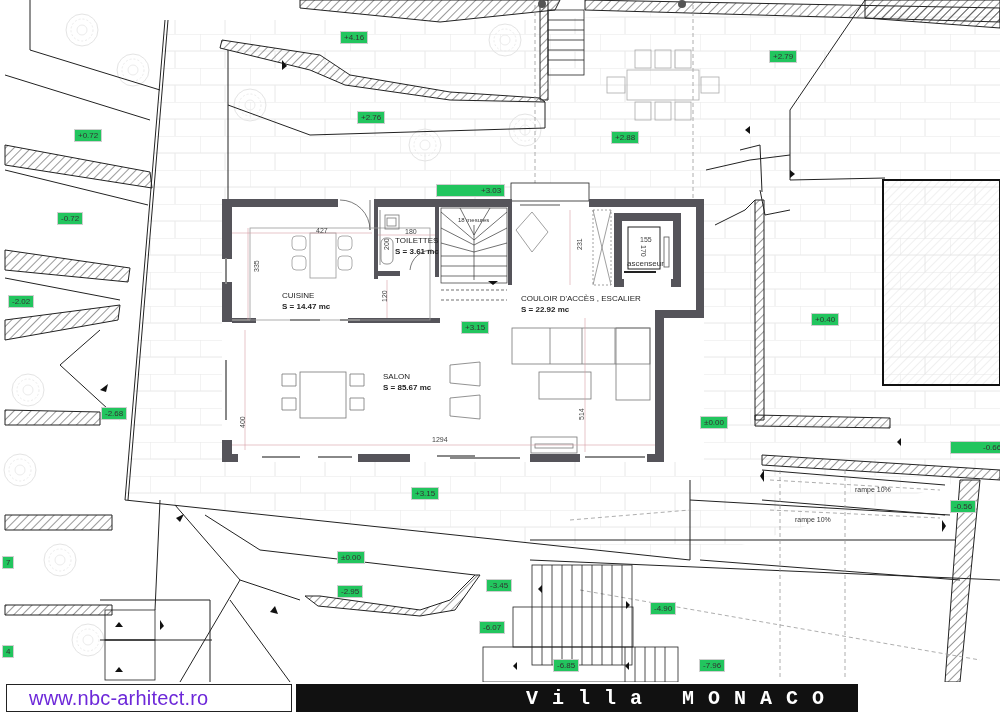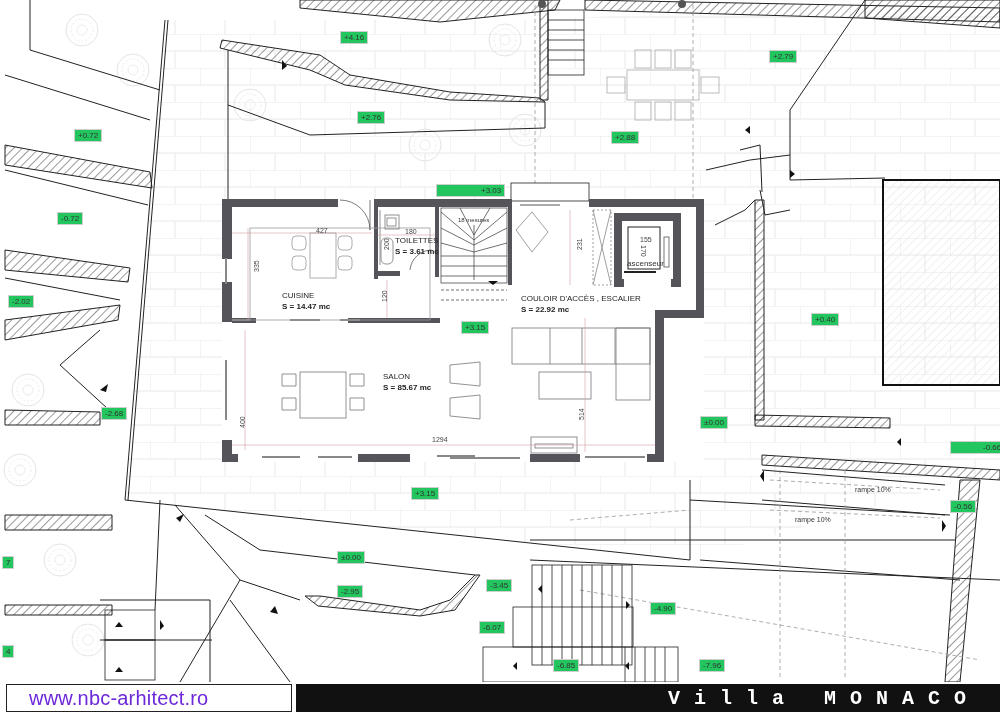--- a/index.html
+++ b/index.html
@@ -8,21 +8,21 @@
   .lvl { position: absolute; font-size: 8px; color: #333; background: #22c55e; border: 1px solid #cfcfcf; padding: 0 3px; line-height: 11px; font-family: "Liberation Sans", sans-serif; white-space: nowrap; }
   .room-name { position: absolute; font-size: 8px; color: #222; line-height: 10px; white-space: nowrap; }
   .room-area { position: absolute; font-size: 8px; font-weight: bold; color: #222; line-height: 10px; white-space: nowrap; }
   .dim { position: absolute; font-size: 7px; color: #444; line-height: 8px; white-space: nowrap; }
   .dim.v { transform: rotate(-90deg); transform-origin: left top; }
   .dim.v180 { transform: rotate(90deg); transform-origin: left top; }
   .note { position: absolute; font-size: 7px; color: #333; white-space: nowrap; }
   #footer { position: absolute; left: 0; top: 682px; width: 1000px; height: 34px; background: #ffffff; }
   #footer-url-box { position: absolute; left: 6px; top: 2px; width: 286px; height: 28px; border: 1px solid #222; background: #fff; display: flex; align-items: center; padding-left: 22px; box-sizing: border-box; }
   #footer-url { font-size: 20px; color: #6d28d9; font-family: "Liberation Sans", sans-serif; letter-spacing: 0.2px; }
-  #footer-title-box { position: absolute; left: 296px; top: 2px; width: 704px; height: 28px; background: #111; display: flex; align-items: center; justify-content: flex-end; padding-right: 20px; box-sizing: border-box; }
+  #footer-title-box { position: absolute; left: 296px; top: 2px; width: 562px; height: 28px; background: #111; display: flex; align-items: center; justify-content: flex-end; padding-right: 20px; box-sizing: border-box; }
   #footer-title { color: #fff; font-size: 20px; font-weight: bold; letter-spacing: 14px; font-family: "Liberation Mono", monospace; }
 </style>
 </head>
 <body>
 
 <svg id="plan" viewBox="0 0 1000 682" xmlns="http://www.w3.org/2000/svg">
   <defs>
     <pattern id="hatch" width="6" height="6" patternUnits="userSpaceOnUse" patternTransform="rotate(45)">
       <line x1="0" y1="0" x2="0" y2="6" stroke="#333" stroke-width="1"></line>
     </pattern>

